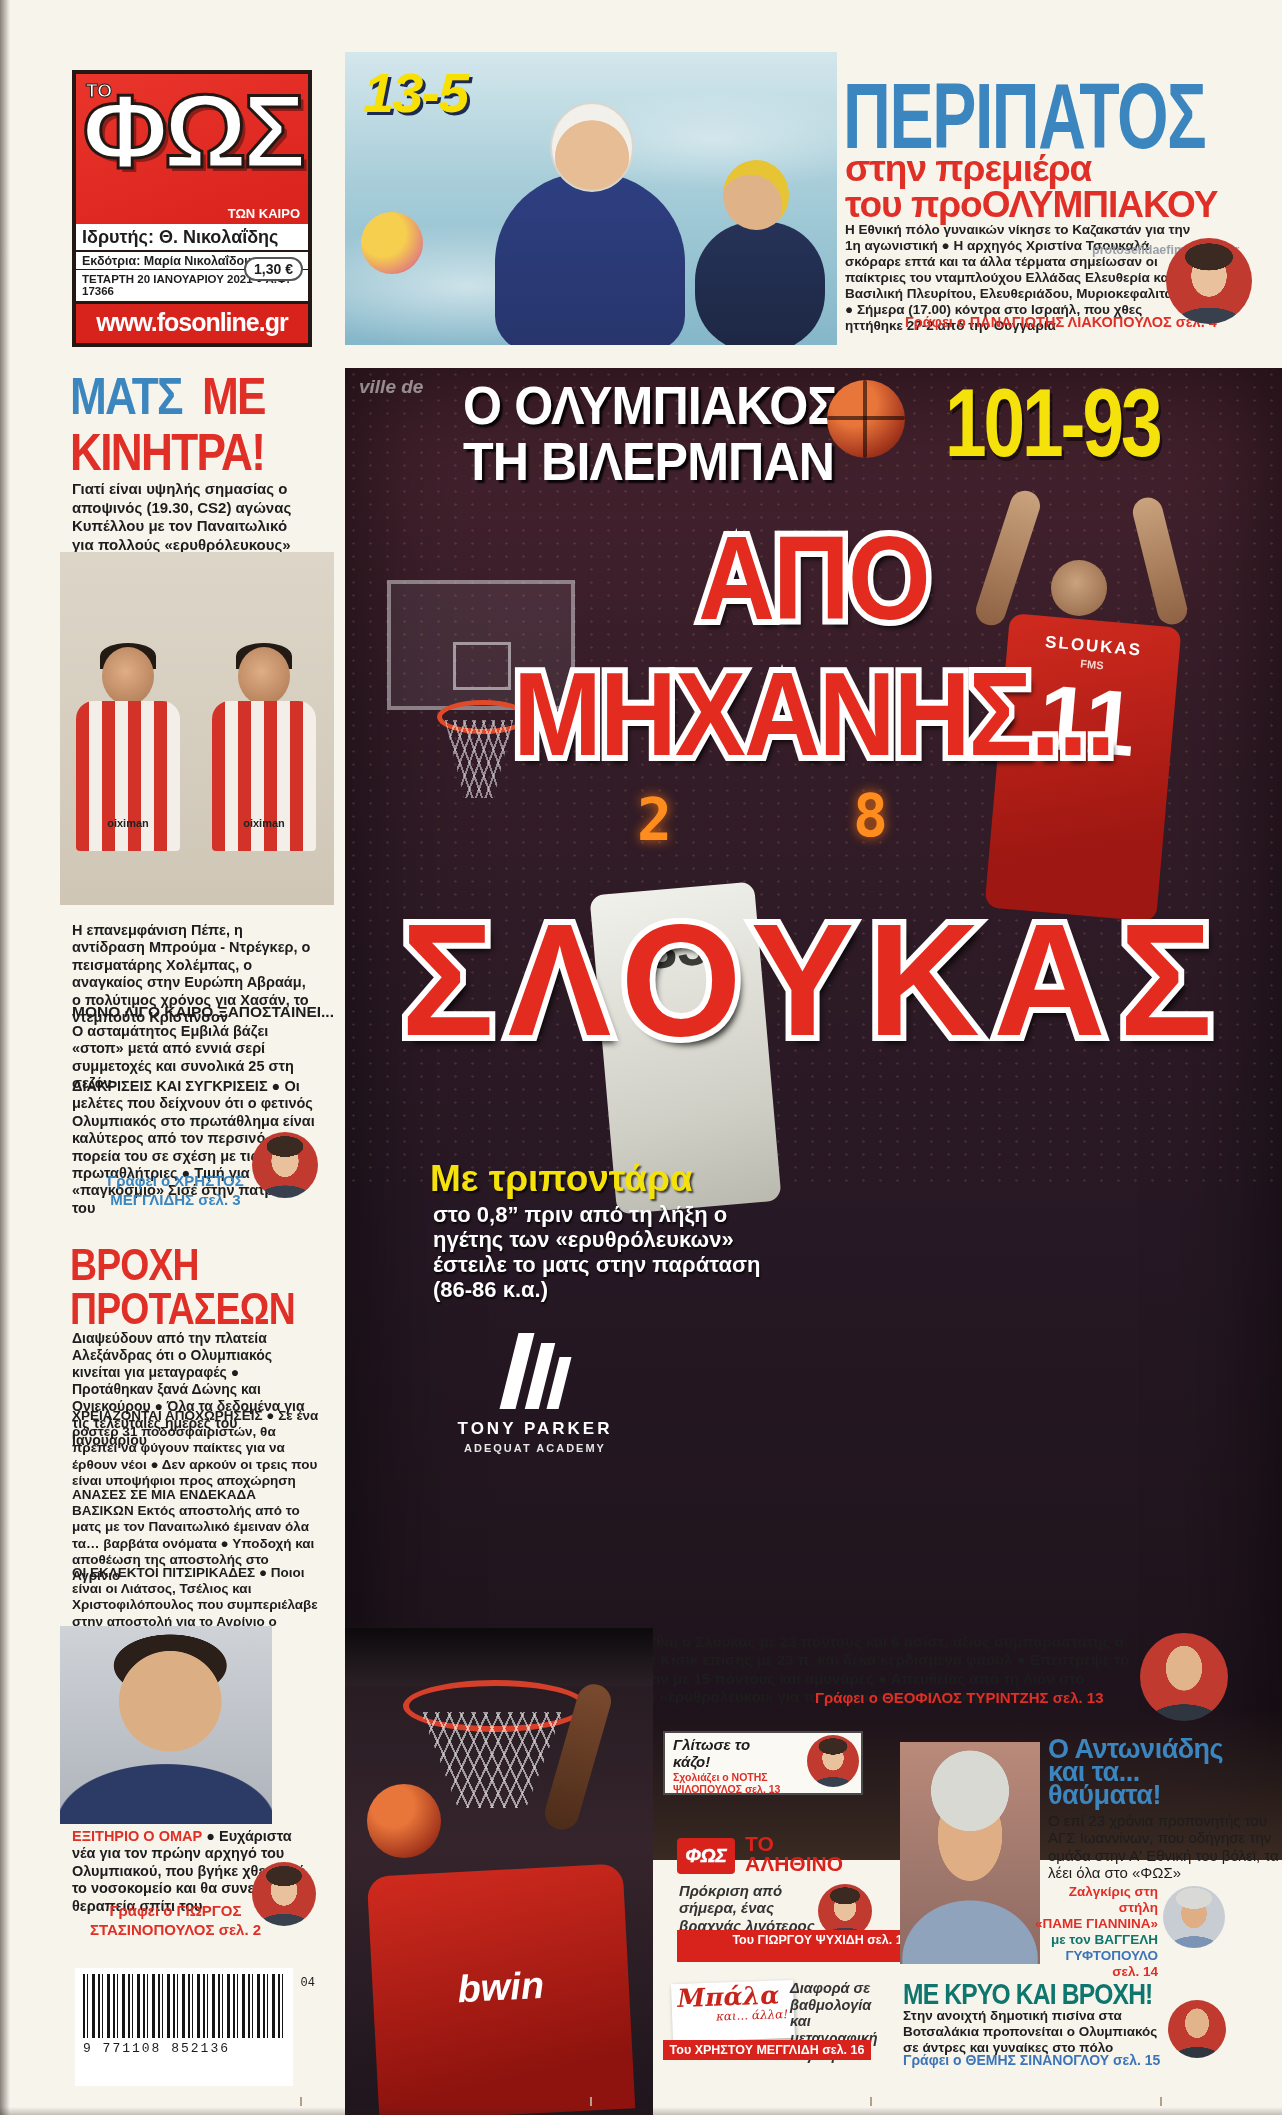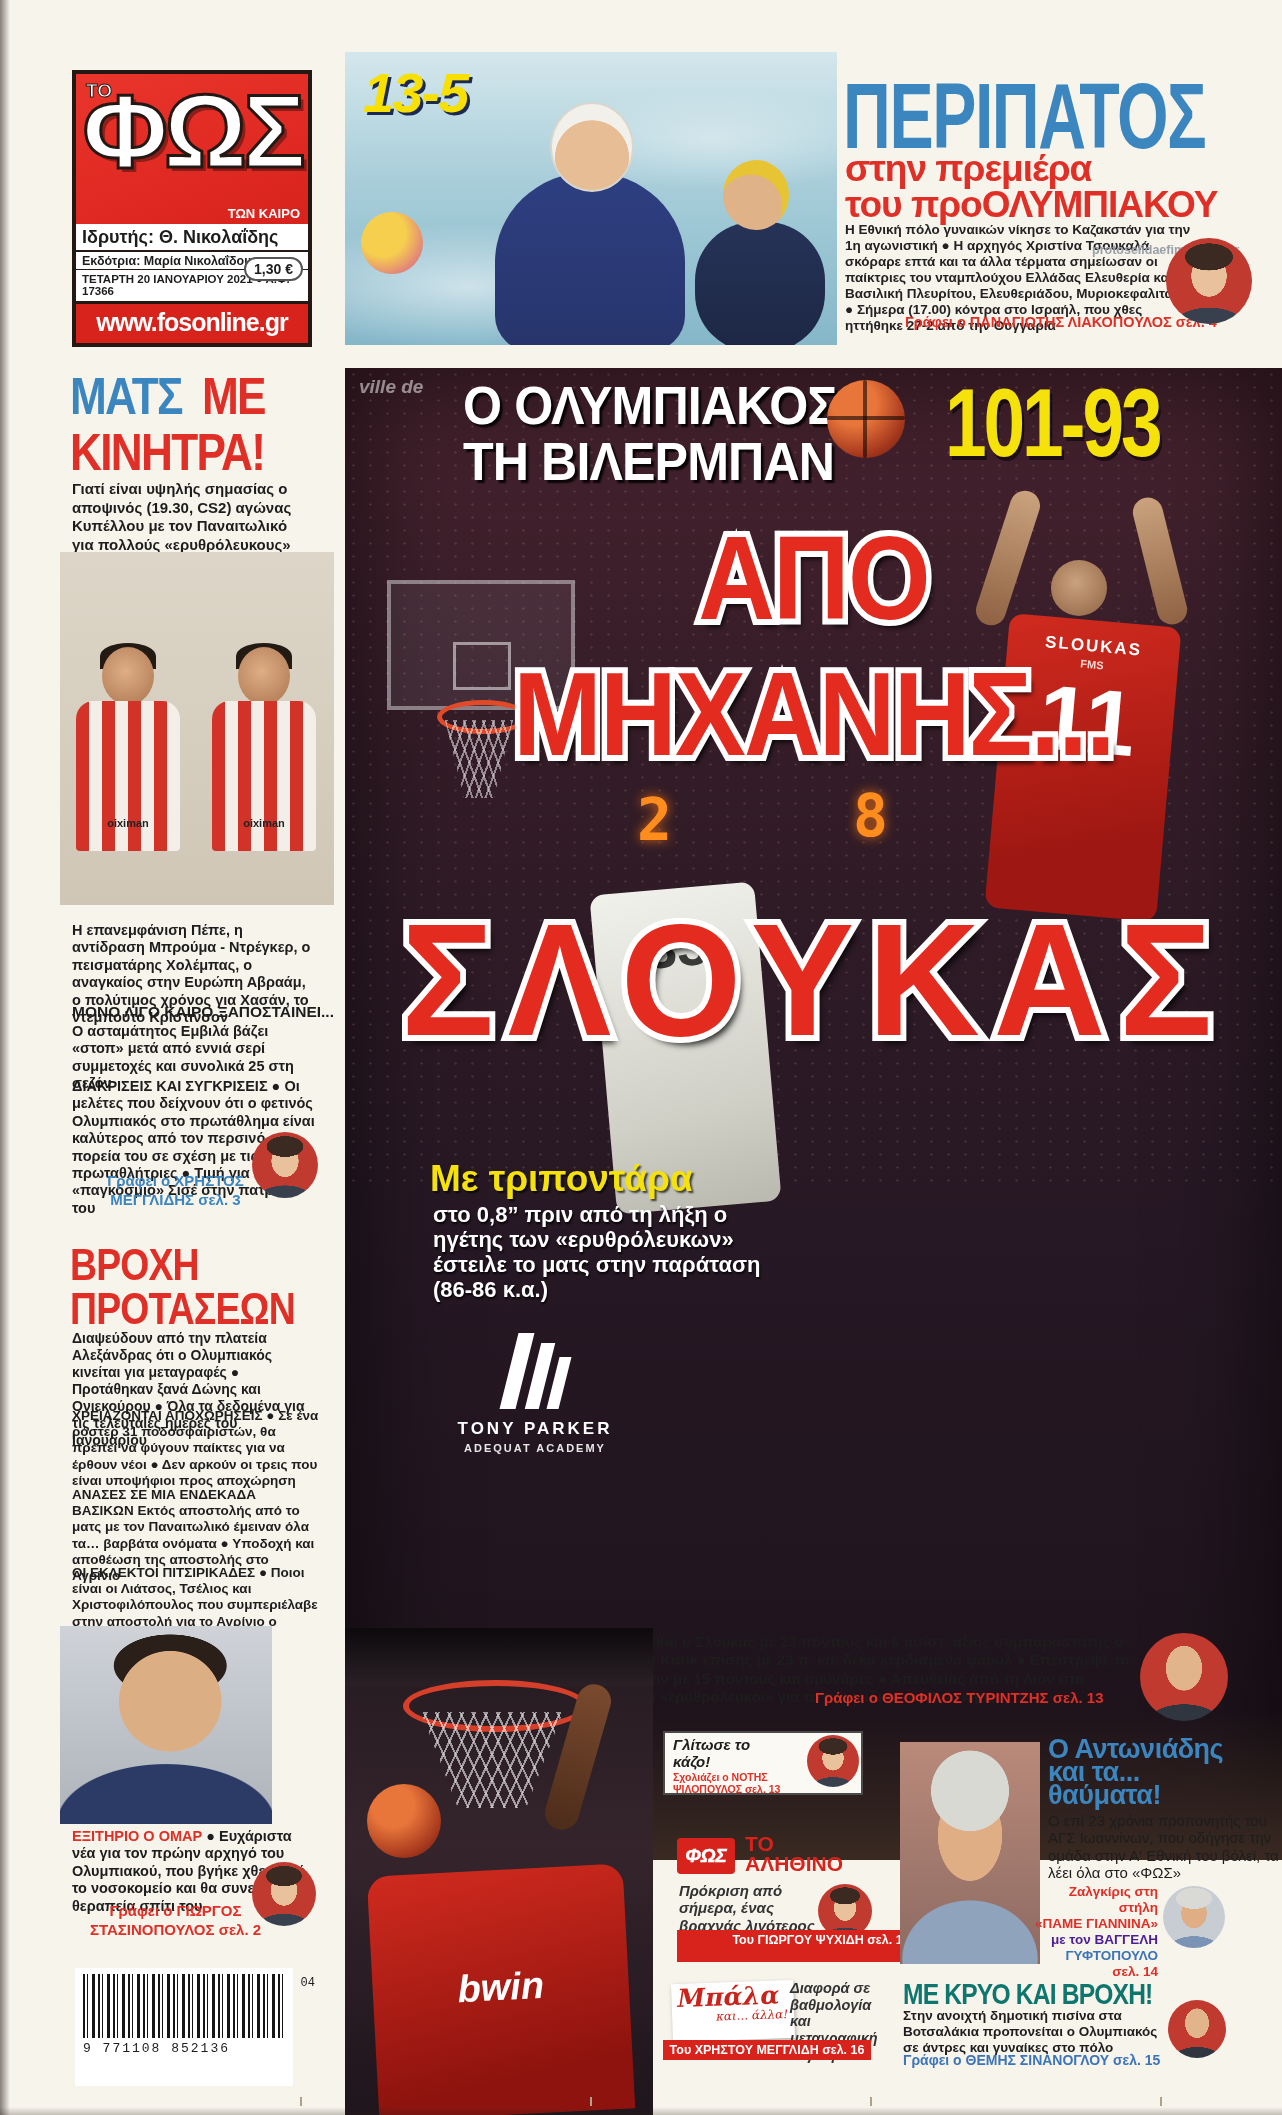--- a/index.html
+++ b/index.html
@@ -400,21 +400,21 @@
   <div class="abs redbar bar2">Του ΧΡΗΣΤΟΥ ΜΕΓΓΛΙΔΗ σελ. 16</div>
 
   <section class="abs oldman"></section>
   <div class="abs ant-h">Ο Αντωνιάδης
 και τα...
 θαύματα!</div>
   <p class="abs ant-b" style="margin:0;">Ο επί 23 χρόνια προπονητής του ΑΓΣ Ιωαννίνων, που οδήγησε την ομάδα στην Α' Εθνική του βόλεϊ, τα λέει όλα στο «ΦΩΣ»</p>
   <div class="abs ant-promo">
     <div class="c-red">Ζαλγκίρις στη στήλη</div>
     <div class="c-red">«ΠΑΜΕ ΓΙΑΝΝΙΝΑ»</div>
-    <div style="color:#4c1d95;">με τον ΒΑΓΓΕΛΗ</div>
+    <div style="color:#0f766e;">με τον ΒΑΓΓΕΛΗ</div>
     <div style="color:#3b74b8;">ΓΥΦΤΟΠΟΥΛΟ</div>
     <div class="c-red">σελ. 14</div>
   </div>
   <div class="face face--gray" style="left:1163px;top:1886px;width:62px;height:62px;"></div>
 
   <div class="abs kryo-t"><span class="cx" style="transform:scaleX(.82);">ΜΕ ΚΡΥΟ ΚΑΙ ΒΡΟΧΗ!</span></div>
   <p class="abs kryo-b" style="margin:0;">Στην ανοιχτή δημοτική πισίνα στα Βοτσαλάκια προπονείται ο Ολυμπιακός σε άντρες και γυναίκες στο πόλο</p>
   <div class="abs kryo-by">Γράφει ο ΘΕΜΗΣ ΣΙΝΑΝΟΓΛΟΥ σελ. 15</div>
   <div class="face face--bald" style="left:1168px;top:2000px;width:58px;height:58px;"></div>
 

